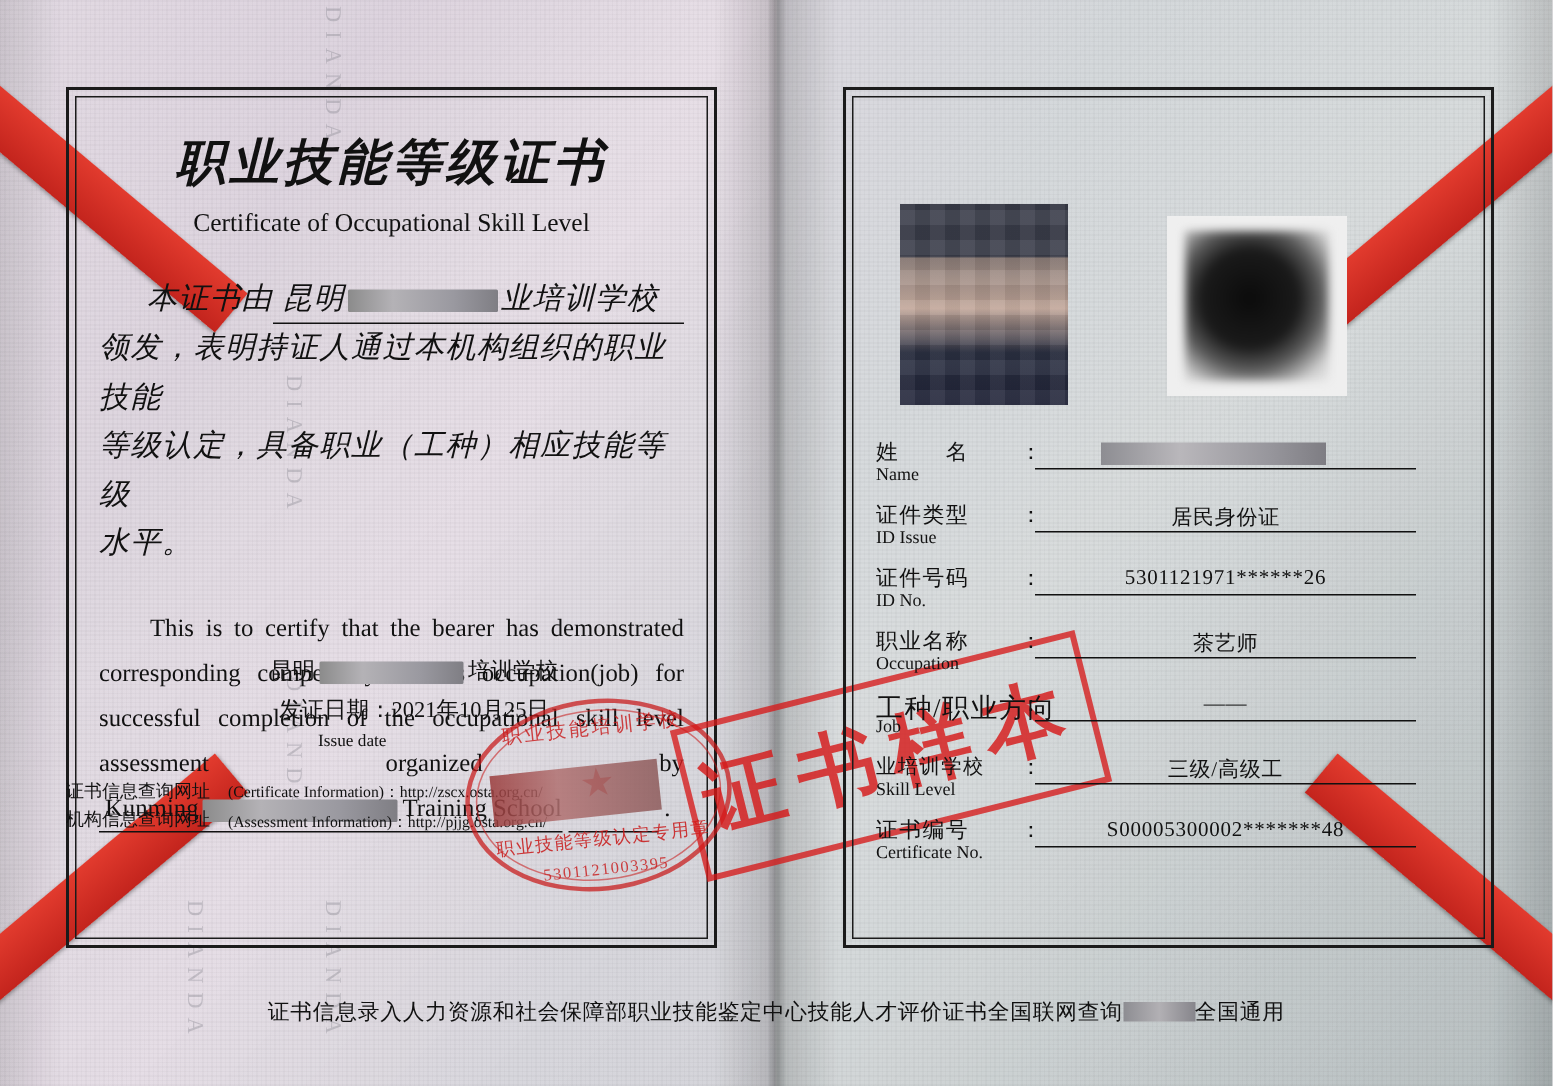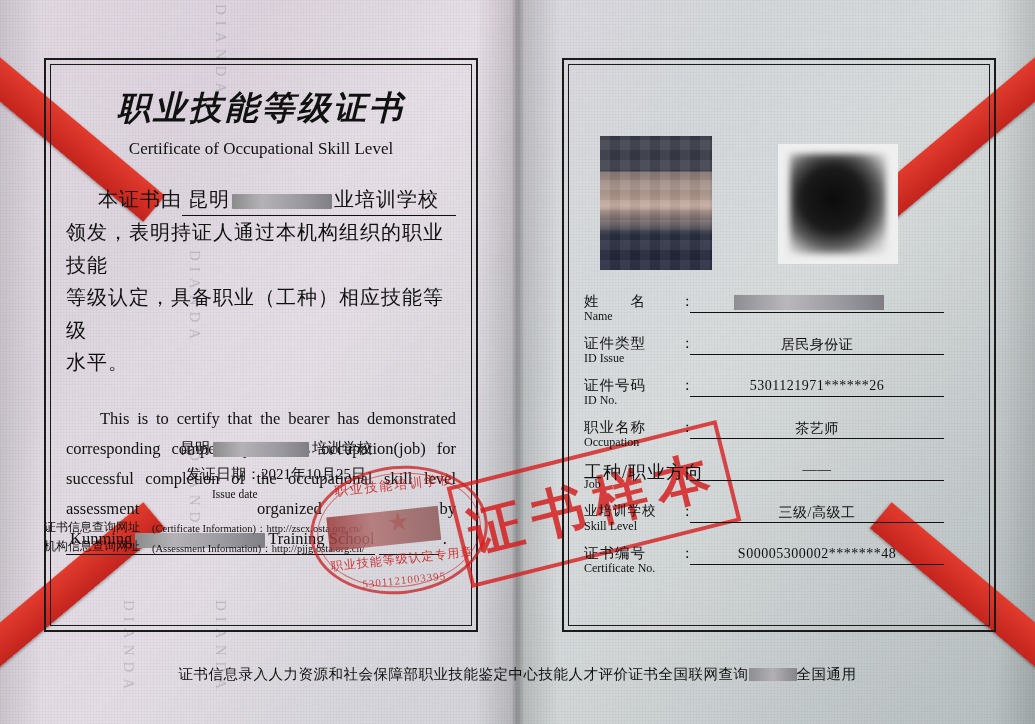--- a/index.html
+++ b/index.html
@@ -72,21 +72,21 @@
 
   .title-cn{
     text-align:center;font-size:33px;letter-spacing:3px;color:#111;
     font-family:"Liberation Serif",serif;margin-top:14px;font-weight:700;font-style:italic;
   }
   .title-en{
     text-align:center;font-size:17px;color:#111;margin-top:8px;font-family:"Liberation Serif",serif;
   }
 
   .para-cn{
-    margin-top:24px;font-size:20px;line-height:1.62;color:#111;letter-spacing:1px;
+    margin-top:24px;font-size:20px;line-height:1.62;color:#111;letter-spacing:1px;font-style:italic;
   }
   .blank-ul{
     display:inline-block;border-bottom:1px solid #111;min-width:40px;text-align:center;
     position:relative;
   }
   .redact{
     display:inline-block;height:15px;vertical-align:middle;
     background:linear-gradient(90deg,#8b8b8b,#b4b2b6 30%,#9a99a0 70%,#7f7e84);
     border-radius:1px;
   }

